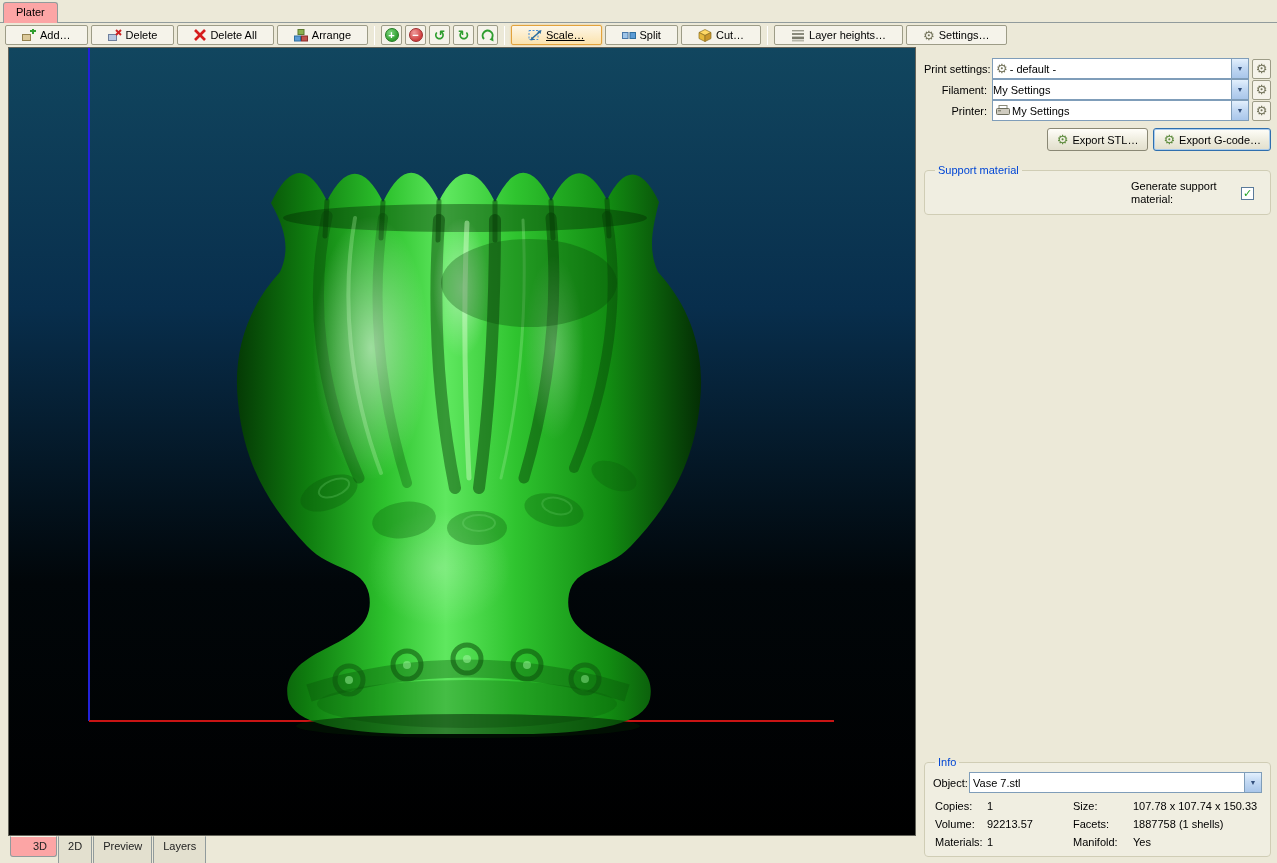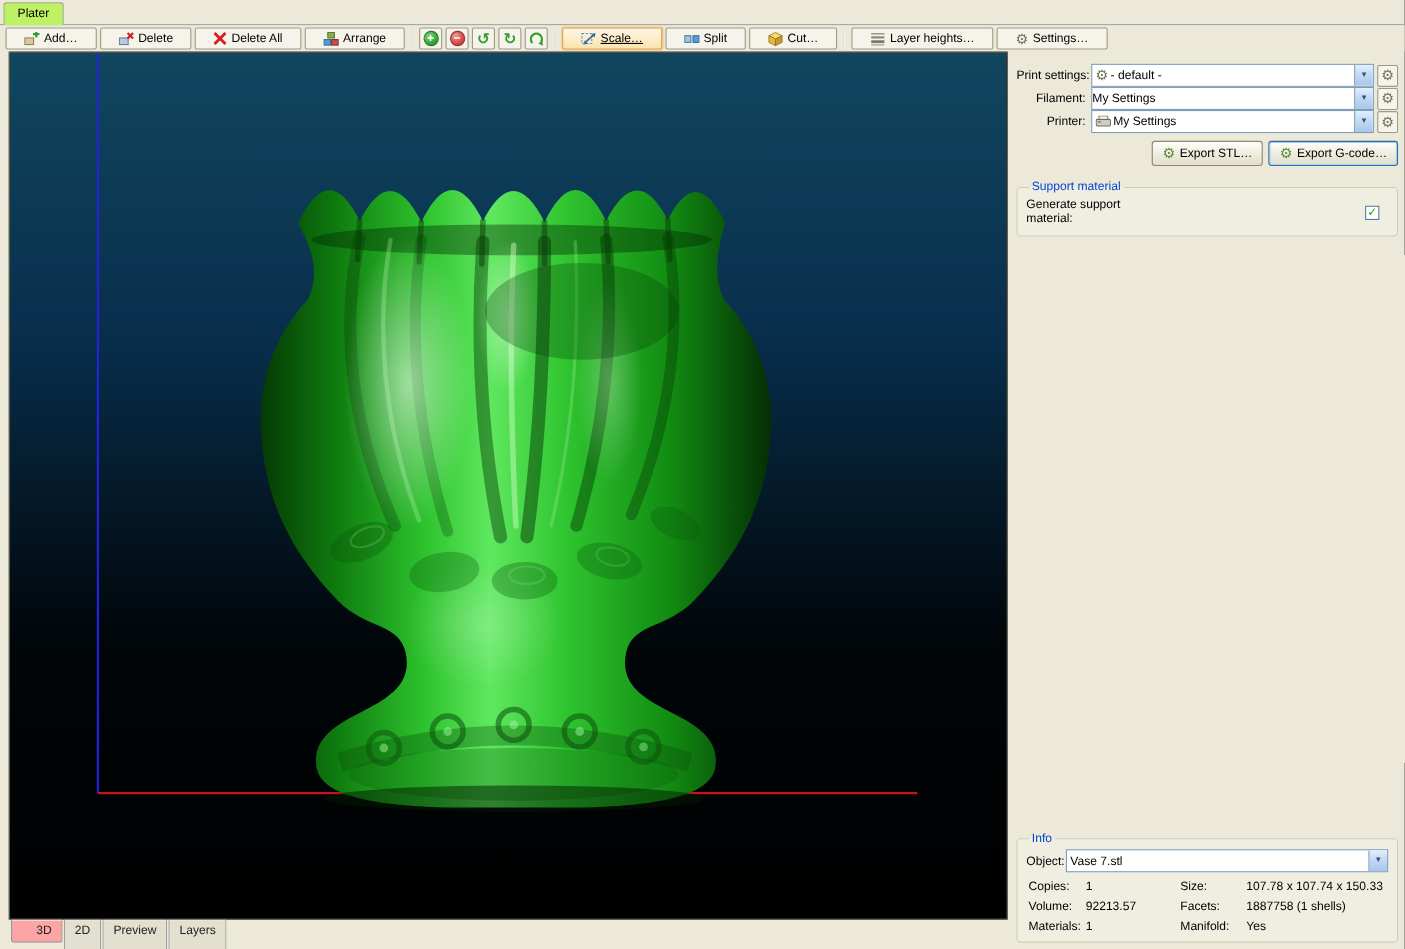--- a/index.html
+++ b/index.html
@@ -9,21 +9,21 @@
     background:#ece9d8;
     font-family:"Liberation Sans","DejaVu Sans",sans-serif;
     font-size:11px; color:#000;
   }
 
   
   .page-edge { position:absolute; top:22px; left:0; right:0; height:1px; background:#919b9c; }
   .top-tab {
     position:absolute; top:2px; left:3px; height:21px; z-index:2;
     padding:3px 12px 0 12px;
-    background:#bef264; border:1px solid #919b9c; border-bottom:none;
+    background:#fca5a5; border:1px solid #919b9c; border-bottom:none;
     border-radius:3px 3px 0 0;
   }
 
   
   .toolbar {
     position:absolute; top:23px; left:0; right:0; height:24px;
     display:flex; align-items:center; gap:3px; padding:0 5px;
     background:#ece9d8;
   }
   .tb-btn {
@@ -90,21 +90,21 @@
     background:linear-gradient(#fffef9,#eceadb 60%,#e2dfcd);
     border:1px solid #8a8875; border-radius:3px; white-space:nowrap;
   }
   .btn.default { border:1px solid #2f6fae; box-shadow:inset 0 0 0 1px #a9cbec; }
 
   fieldset {
     border:1px solid #d0cdb5; border-radius:4px; background:#f0eee1;
     margin:13px 0 0 0; padding:2px 8px 8px 8px;
   }
   legend { color:#0046d5; padding:0 3px; margin-left:2px; font-size:11px; }
-  .support-content { display:flex; justify-content:space-between; align-items:center; padding-top:2px; }
+  .support-content { display:flex; justify-content:flex-end; align-items:center; padding-top:2px; }
   .support-label { width:110px; line-height:13px; }
   .checkbox {
     width:13px; height:13px; background:#fff; border:1px solid #5a7a9a;
     color:#21a121; font-size:11px; line-height:11px; text-align:center; font-weight:bold;
     margin-right:8px;
   }
 
   .info-fieldset { margin-top:auto; margin-bottom:6px; }
   .object-row { display:flex; align-items:center; margin:2px 0 7px 0; }
   .object-row .set-label { width:36px; text-align:left; padding-right:4px; }

